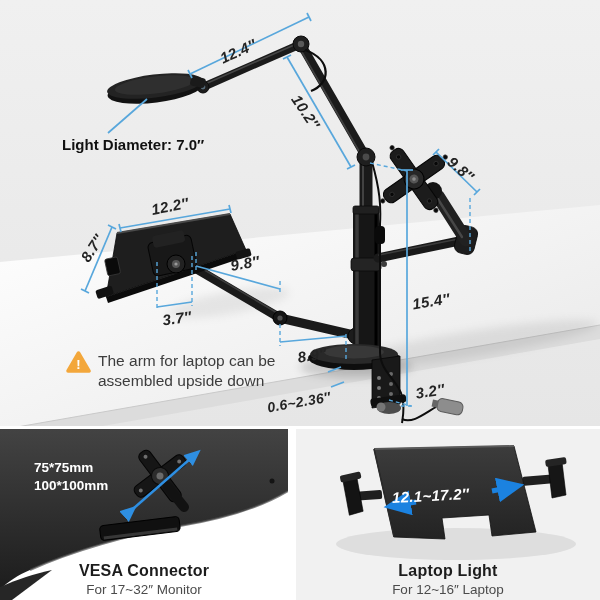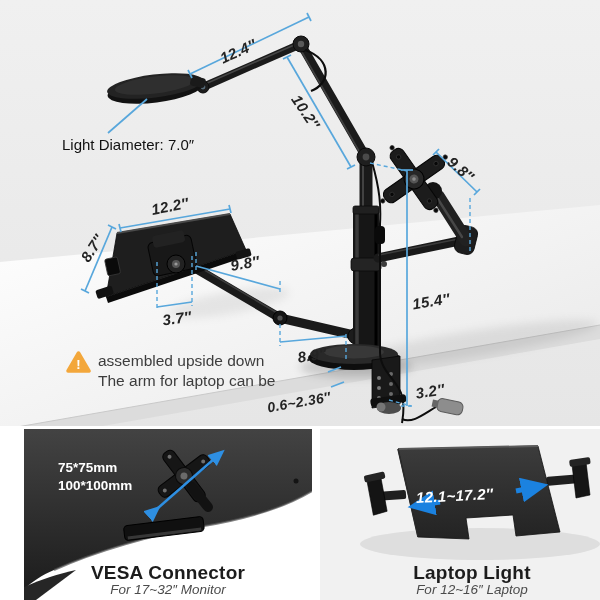--- a/index.html
+++ b/index.html
@@ -7,37 +7,37 @@
     position:relative;width:600px;height:600px;overflow:hidden;
     font-family:"Liberation Sans",sans-serif;background:#ffffff;
   }
   .scene{position:absolute;left:0;top:0;width:600px;height:426px;}
   .scene svg{display:block;}
   .dim{
     position:absolute;font-style:italic;font-weight:bold;font-size:15px;
     color:#242424;white-space:nowrap;letter-spacing:.3px;
   }
   .plain-label{
-    position:absolute;font-weight:normal;font-size:15px;color:#111;white-space:nowrap;text-align:center;
+    position:absolute;font-weight:bold;font-size:15px;color:#111;white-space:nowrap;text-align:center;
   }
   .warning{
     position:absolute;left:66px;top:351px;display:flex;align-items:flex-start;gap:7px;
   }
   .warning-text{font-size:15.5px;line-height:1.28;color:#3d3d3d;}
-  .panel{position:absolute;top:429px;height:171px;overflow:hidden;margin-left:24px;}
+  .panel{position:absolute;top:429px;height:171px;overflow:hidden;}
   .panel-left{left:0;width:288px;background:#ffffff;}
   .panel-right{left:296px;width:304px;background:#f1f1f1;}
   .panel svg{display:block;position:absolute;left:0;top:0;}
   .panel-title{
     position:absolute;left:0;width:100%;text-align:center;top:133px;
-    font-size:19px;font-weight:bold;color:#1c1c1c;letter-spacing:.2px;
+    font-size:16px;font-weight:bold;color:#1c1c1c;letter-spacing:.2px;
   }
   .panel-subtitle{
     position:absolute;left:0;width:100%;text-align:center;top:153px;
-    font-size:13.5px;color:#4b4b4b;font-style:italic;
+    font-size:13.5px;color:#4b4b4b;
   }
   .vesa-sizes{
     position:absolute;left:34px;top:30px;color:#fff;font-weight:bold;
     font-size:13.5px;line-height:1.35;
   }
   .plate-dim{
     position:absolute;left:96px;top:58px;color:#fff;font-weight:bold;font-style:italic;
     font-size:15px;transform:rotate(-3deg);white-space:nowrap;letter-spacing:.3px;
   }
 </style>
@@ -234,22 +234,22 @@
     <div class="dim" style="left:431px;top:301px;transform:translate(-50%,-50%) rotate(-9deg);">15.4″</div>
     <div class="dim" style="left:430px;top:391px;transform:translate(-50%,-50%) rotate(-9deg);">3.2″</div>
     <div class="dim" style="left:299px;top:402px;transform:translate(-50%,-50%) rotate(-10deg);font-size:14px;">0.6~2.36″</div>
 
     <div class="warning">
       <svg width="25" height="23" viewBox="0 0 25 23">
         <path d="M12.5,2 L23,20 L2,20 Z" fill="#f3a73b" stroke="#f3a73b" stroke-width="3.5" stroke-linejoin="round"></path>
         <text x="12.5" y="18" text-anchor="middle" font-size="13" font-weight="bold" fill="#fff" font-family="Liberation Sans, sans-serif">!</text>
       </svg>
       <div class="warning-text">
+        <div>The arm for laptop can be</div>
         <div>assembled upside down</div>
-        <div>The arm for laptop can be</div>
       </div>
     </div>
   </div>
 
   <div class="panel panel-left">
     <svg width="288" height="171" viewBox="0 0 288 171">
       <defs>
         <linearGradient id="monGrad" x1="0" y1="0" x2="0" y2="1">
           <stop offset="0" stop-color="#434343"></stop>
             <stop offset="1" stop-color="#1d1d1d"></stop>

